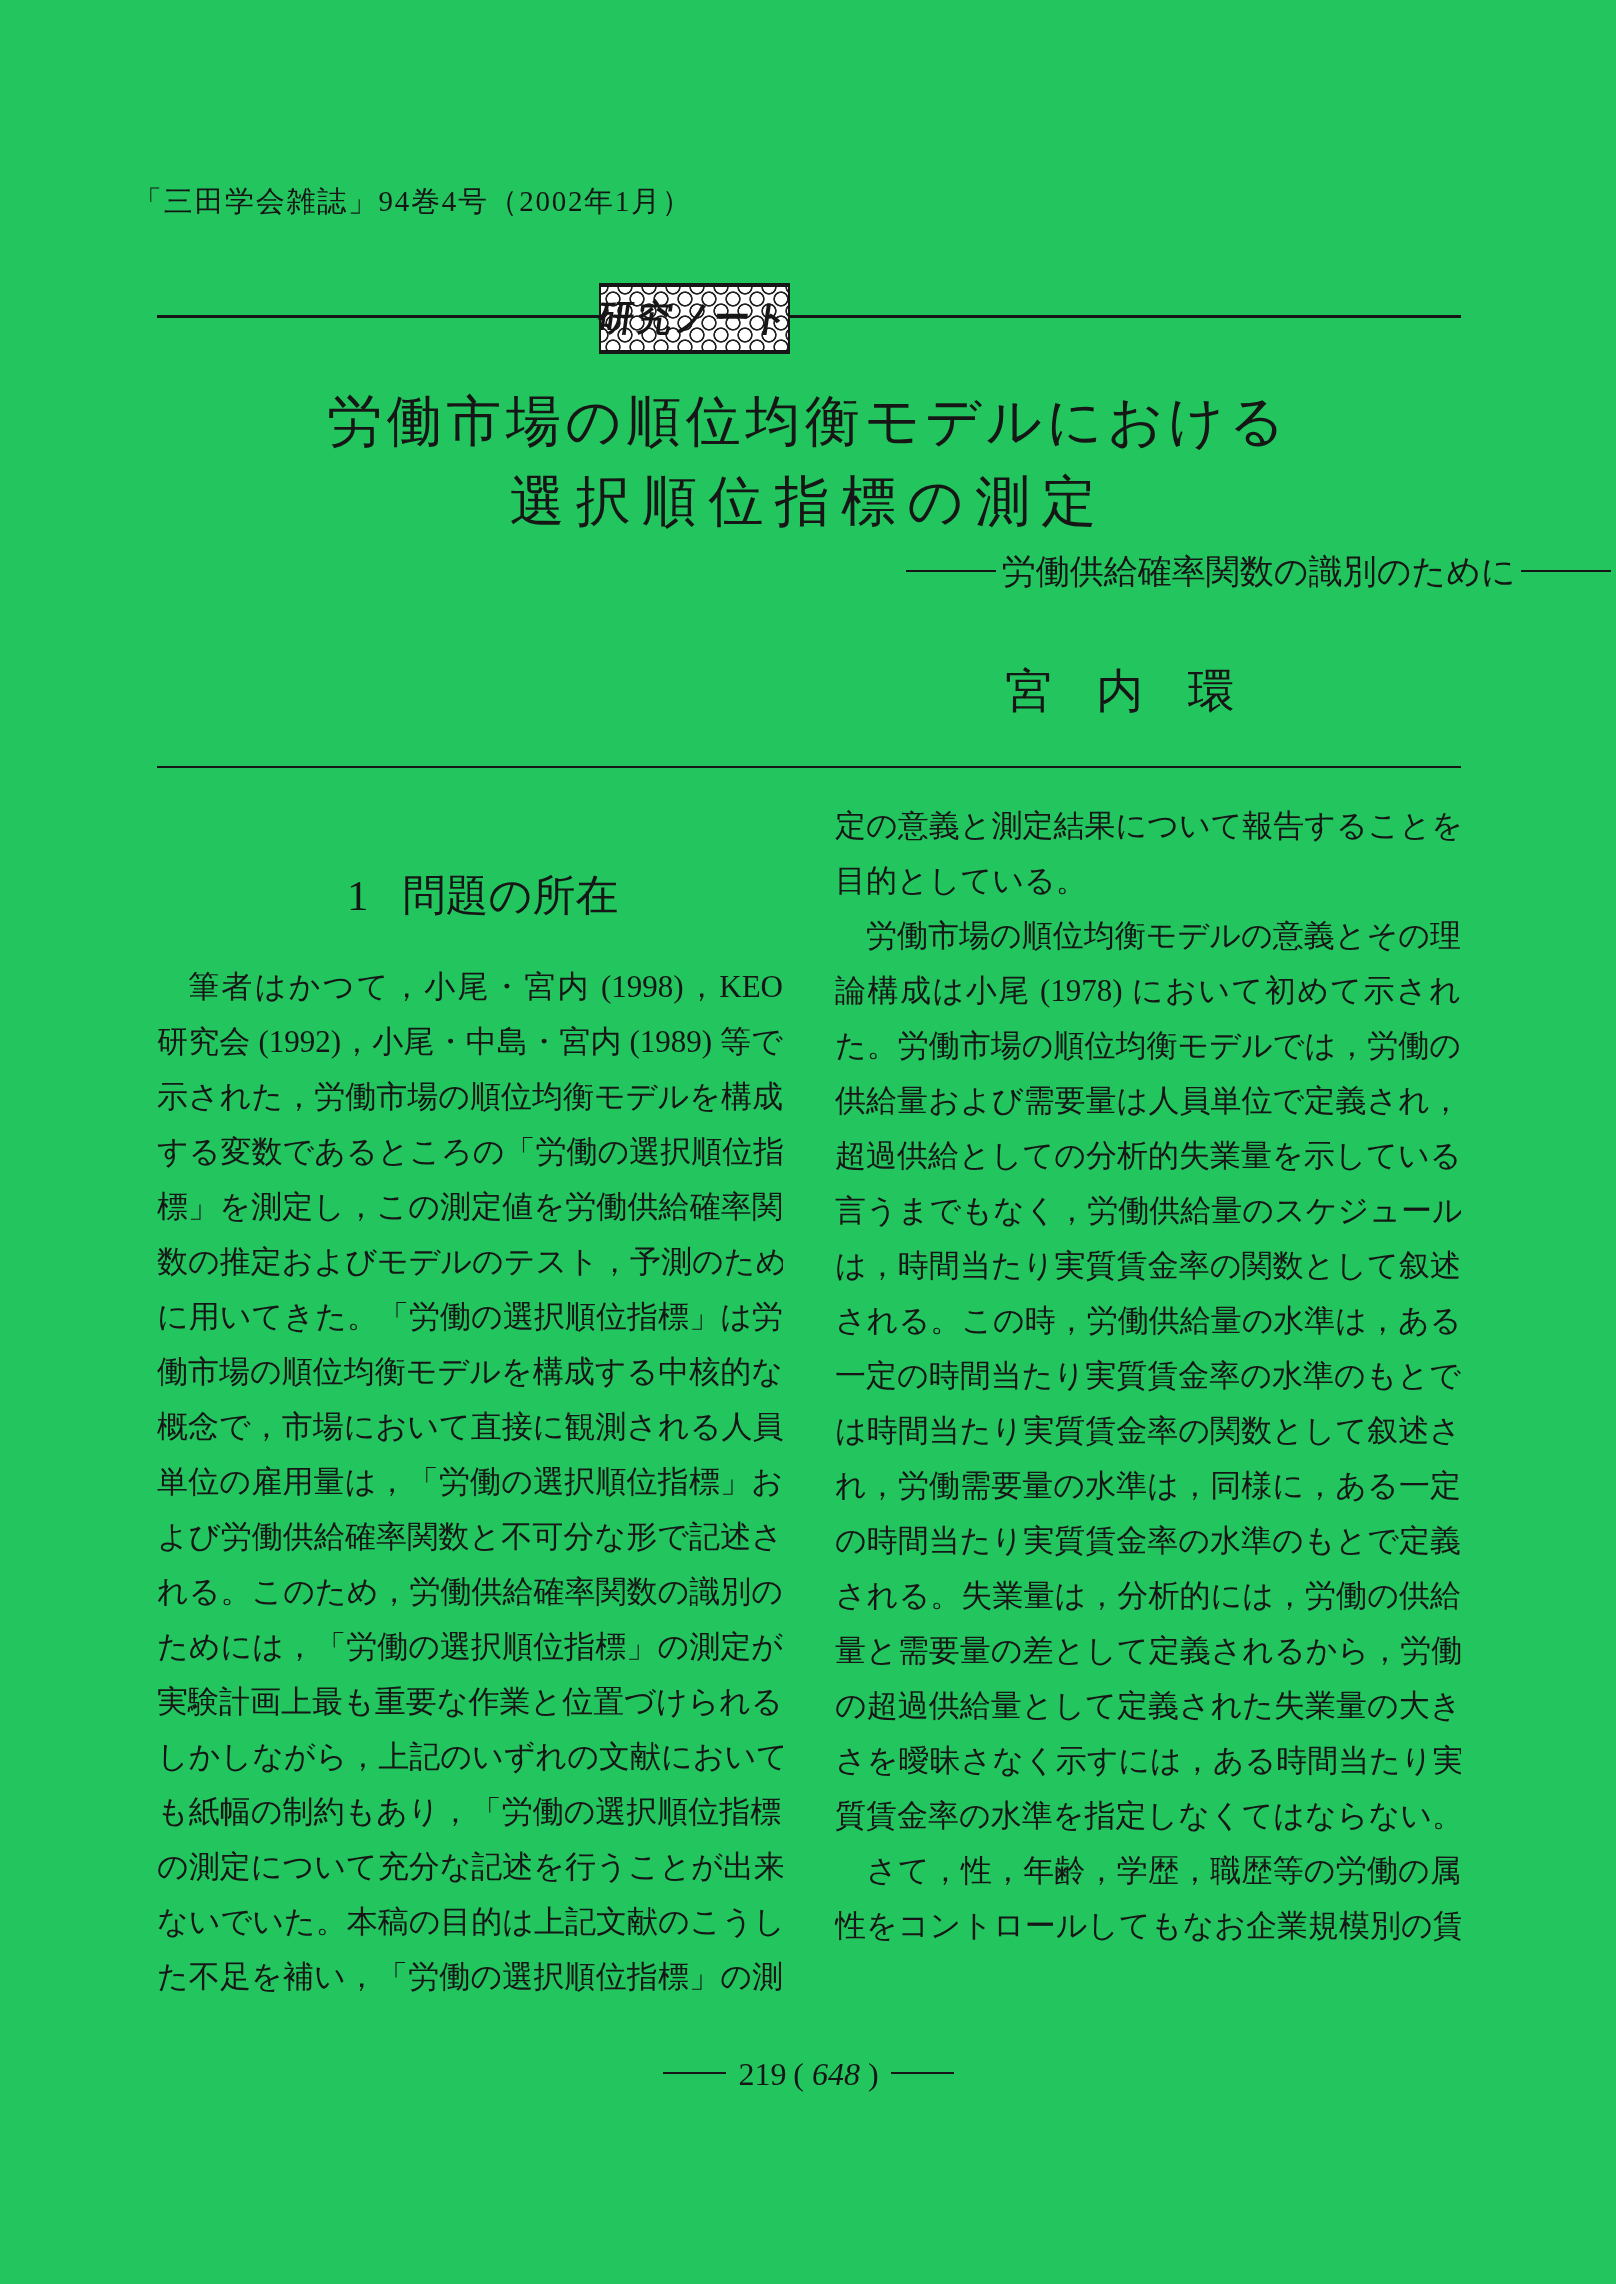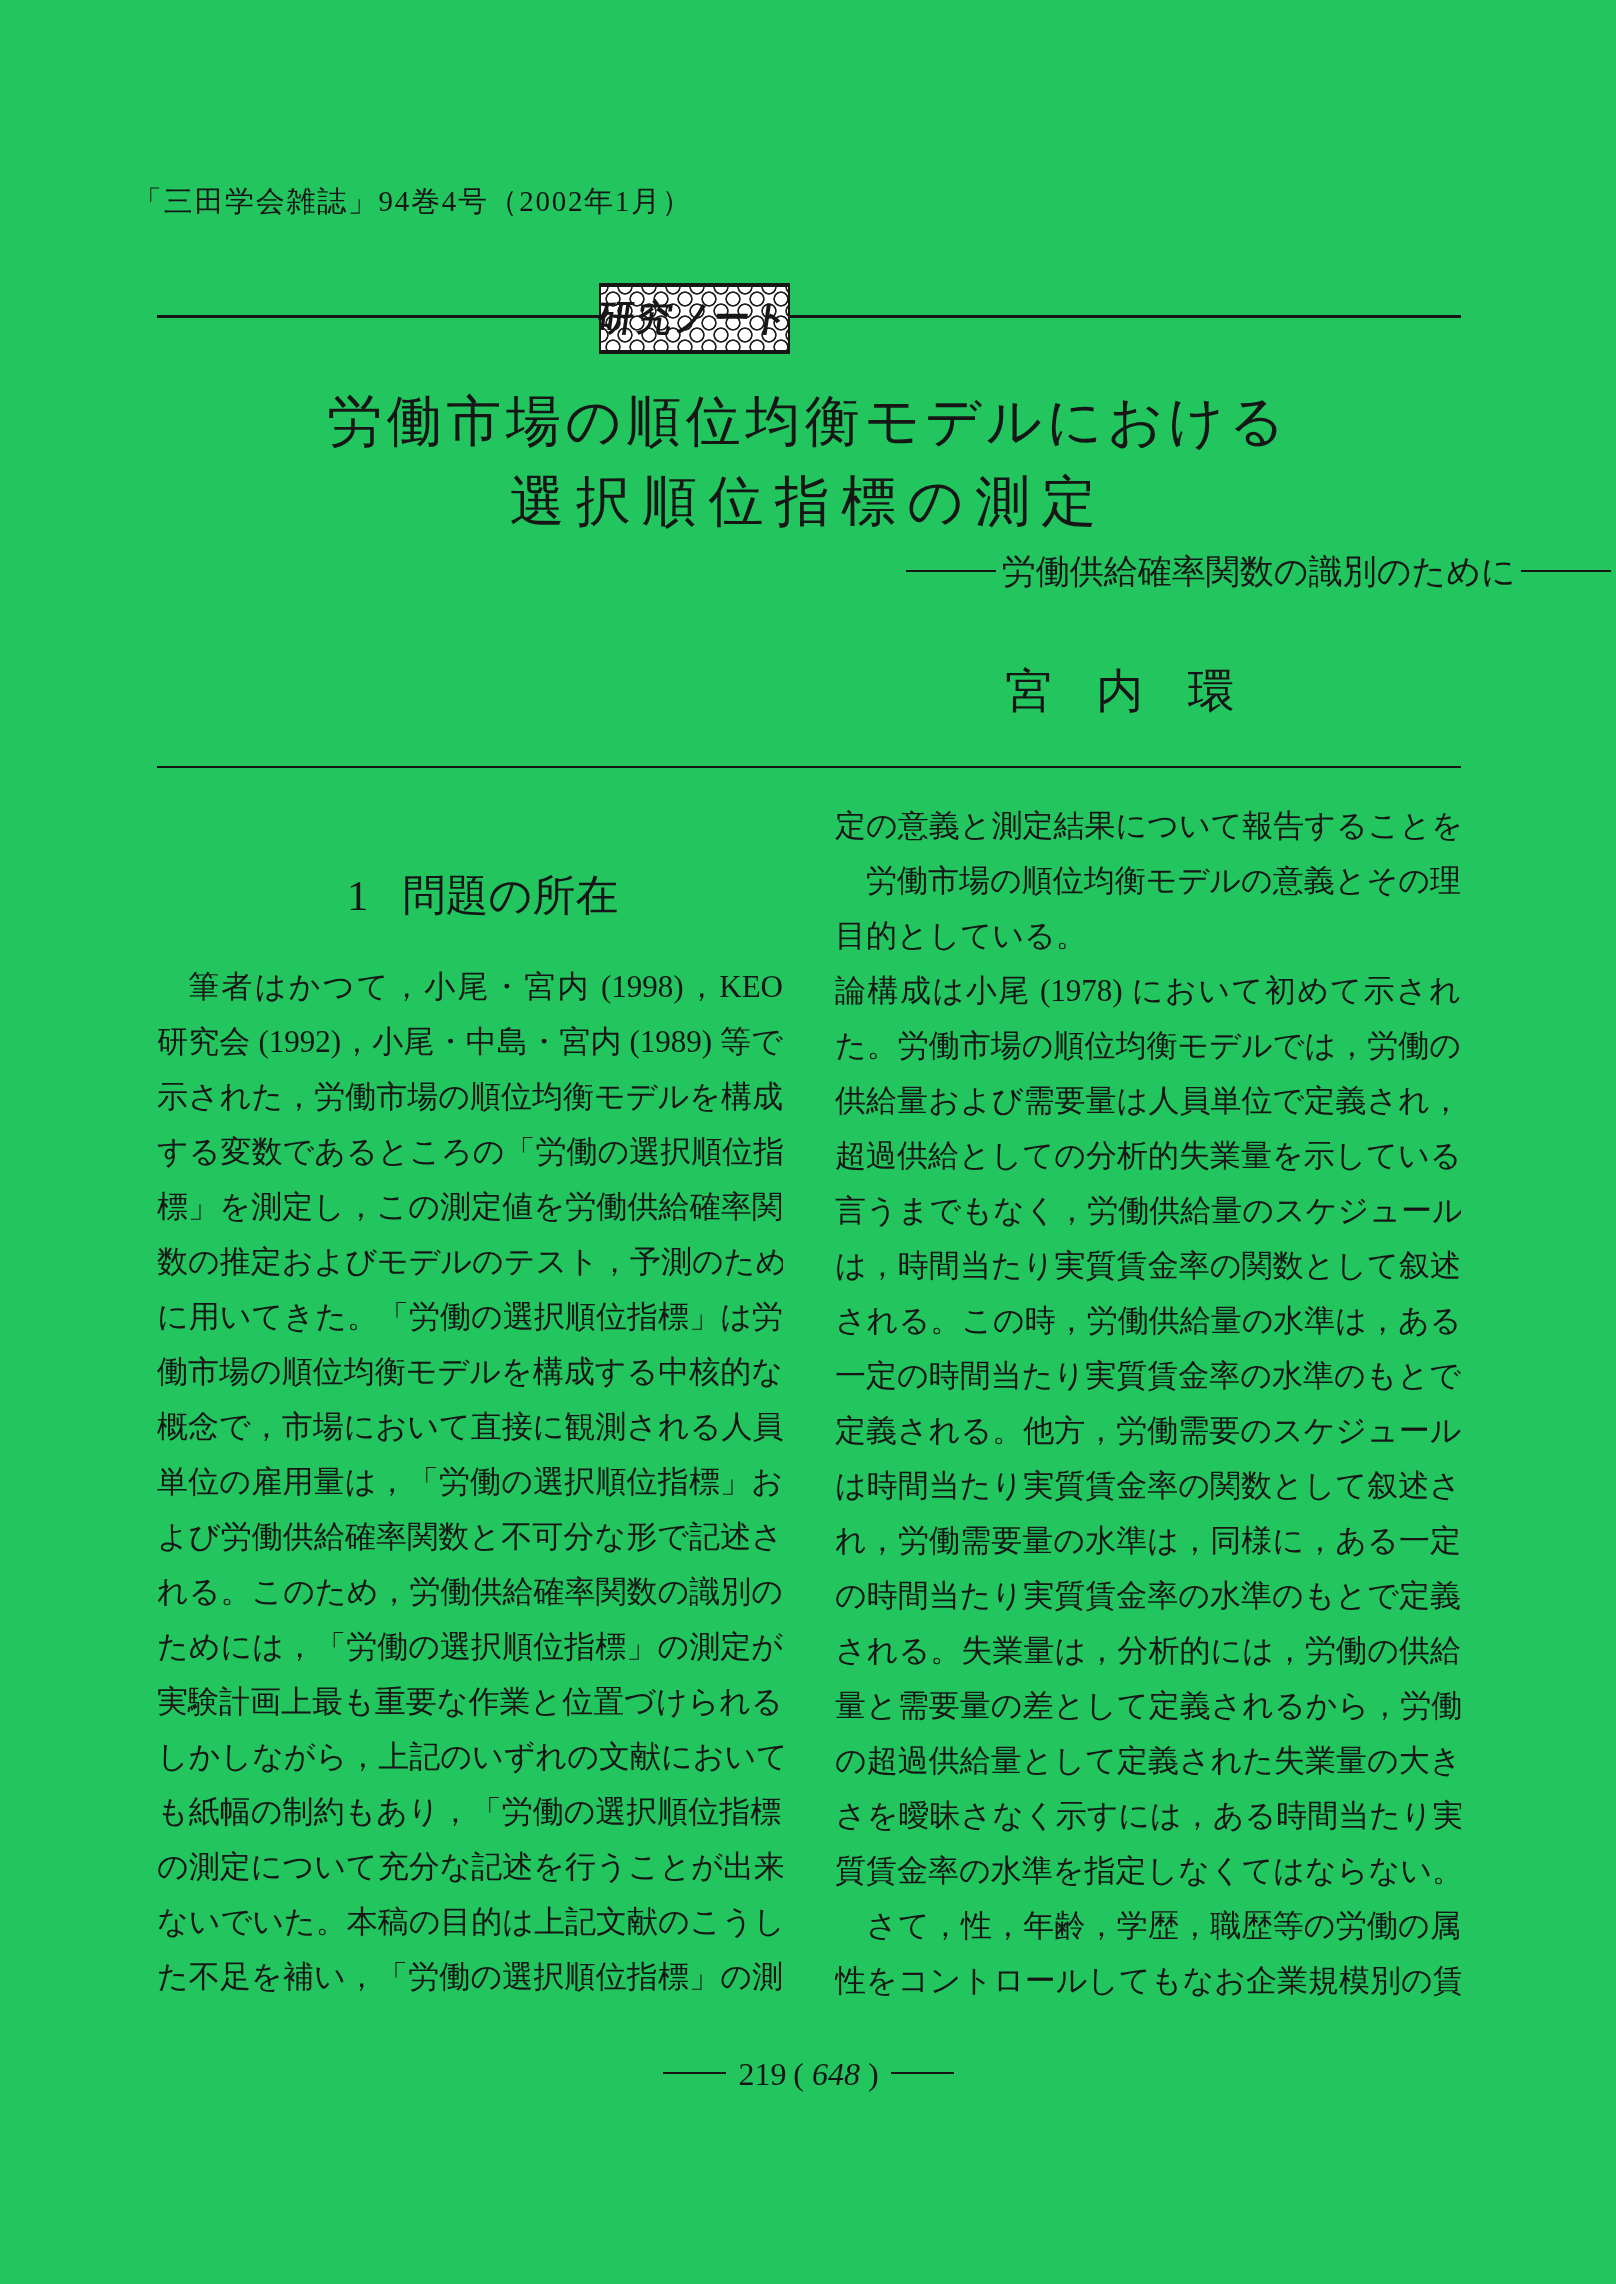--- a/index.html
+++ b/index.html
@@ -130,31 +130,30 @@
       <div class="line">実験計画上最も重要な作業と位置づけられる。</div>
       <div class="line">しかしながら，上記のいずれの文献において</div>
       <div class="line">も紙幅の制約もあり，「労働の選択順位指標」</div>
       <div class="line">の測定について充分な記述を行うことが出来</div>
       <div class="line">ないでいた。本稿の目的は上記文献のこうし</div>
       <div class="line">た不足を補い，「労働の選択順位指標」の測</div>
     </div>
 
     <div class="col">
       <div class="line">定の意義と測定結果について報告することを</div>
+      <div class="line short">目的としている。</div>
       <div class="line indent">労働市場の順位均衡モデルの意義とその理</div>
-      <div class="line short">目的としている。</div>
       <div class="line">論構成は小尾 (1978) において初めて示され</div>
       <div class="line">た。労働市場の順位均衡モデルでは，労働の</div>
       <div class="line">供給量および需要量は人員単位で定義され，</div>
       <div class="line">超過供給としての分析的失業量を示している。</div>
       <div class="line">言うまでもなく，労働供給量のスケジュール</div>
       <div class="line">は，時間当たり実質賃金率の関数として叙述</div>
       <div class="line">される。この時，労働供給量の水準は，ある</div>
       <div class="line">一定の時間当たり実質賃金率の水準のもとで</div>
-      <div class="line">定義される。他方，労働需要のスケジュール</div>
       <div class="line">は時間当たり実質賃金率の関数として叙述さ</div>
       <div class="line">れ，労働需要量の水準は，同様に，ある一定</div>
       <div class="line">の時間当たり実質賃金率の水準のもとで定義</div>
       <div class="line">される。失業量は，分析的には，労働の供給</div>
       <div class="line">量と需要量の差として定義されるから，労働</div>
       <div class="line">の超過供給量として定義された失業量の大き</div>
       <div class="line">さを曖昧さなく示すには，ある時間当たり実</div>
       <div class="line">質賃金率の水準を指定しなくてはならない。</div>
       <div class="line indent">さて，性，年齢，学歴，職歴等の労働の属</div>
       <div class="line">性をコントロールしてもなお企業規模別の賃</div>

